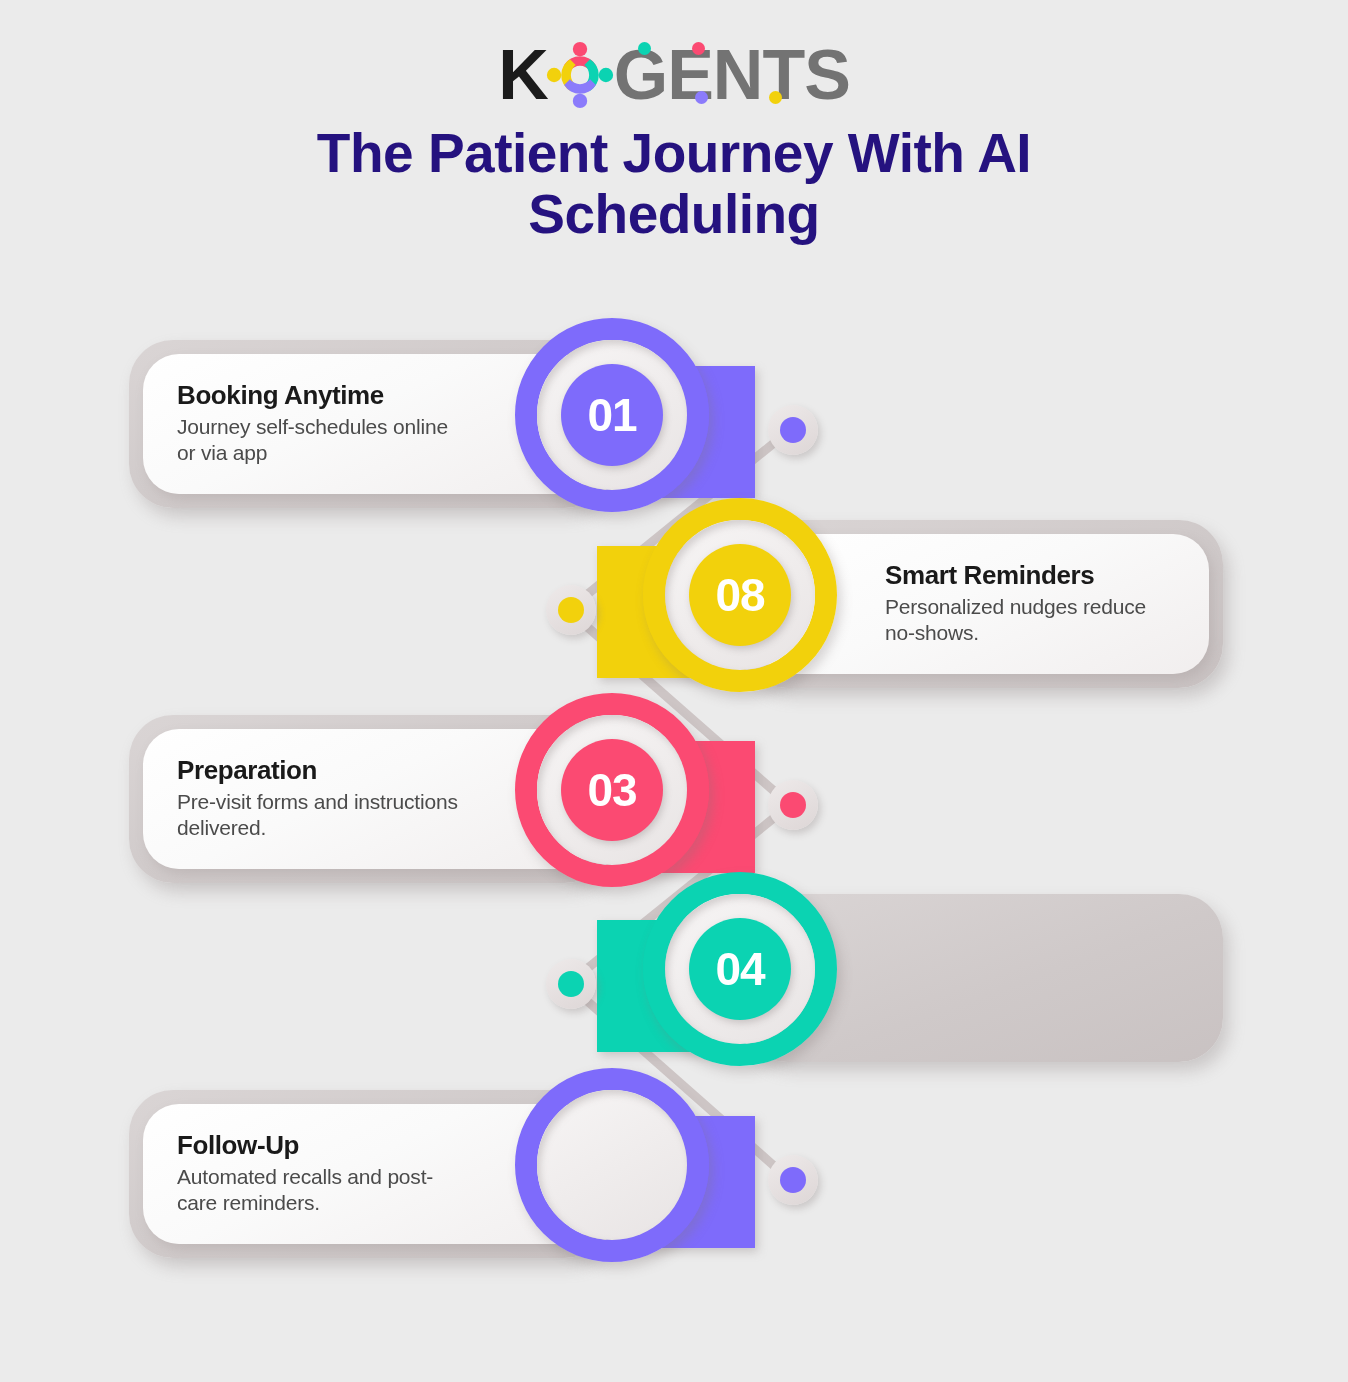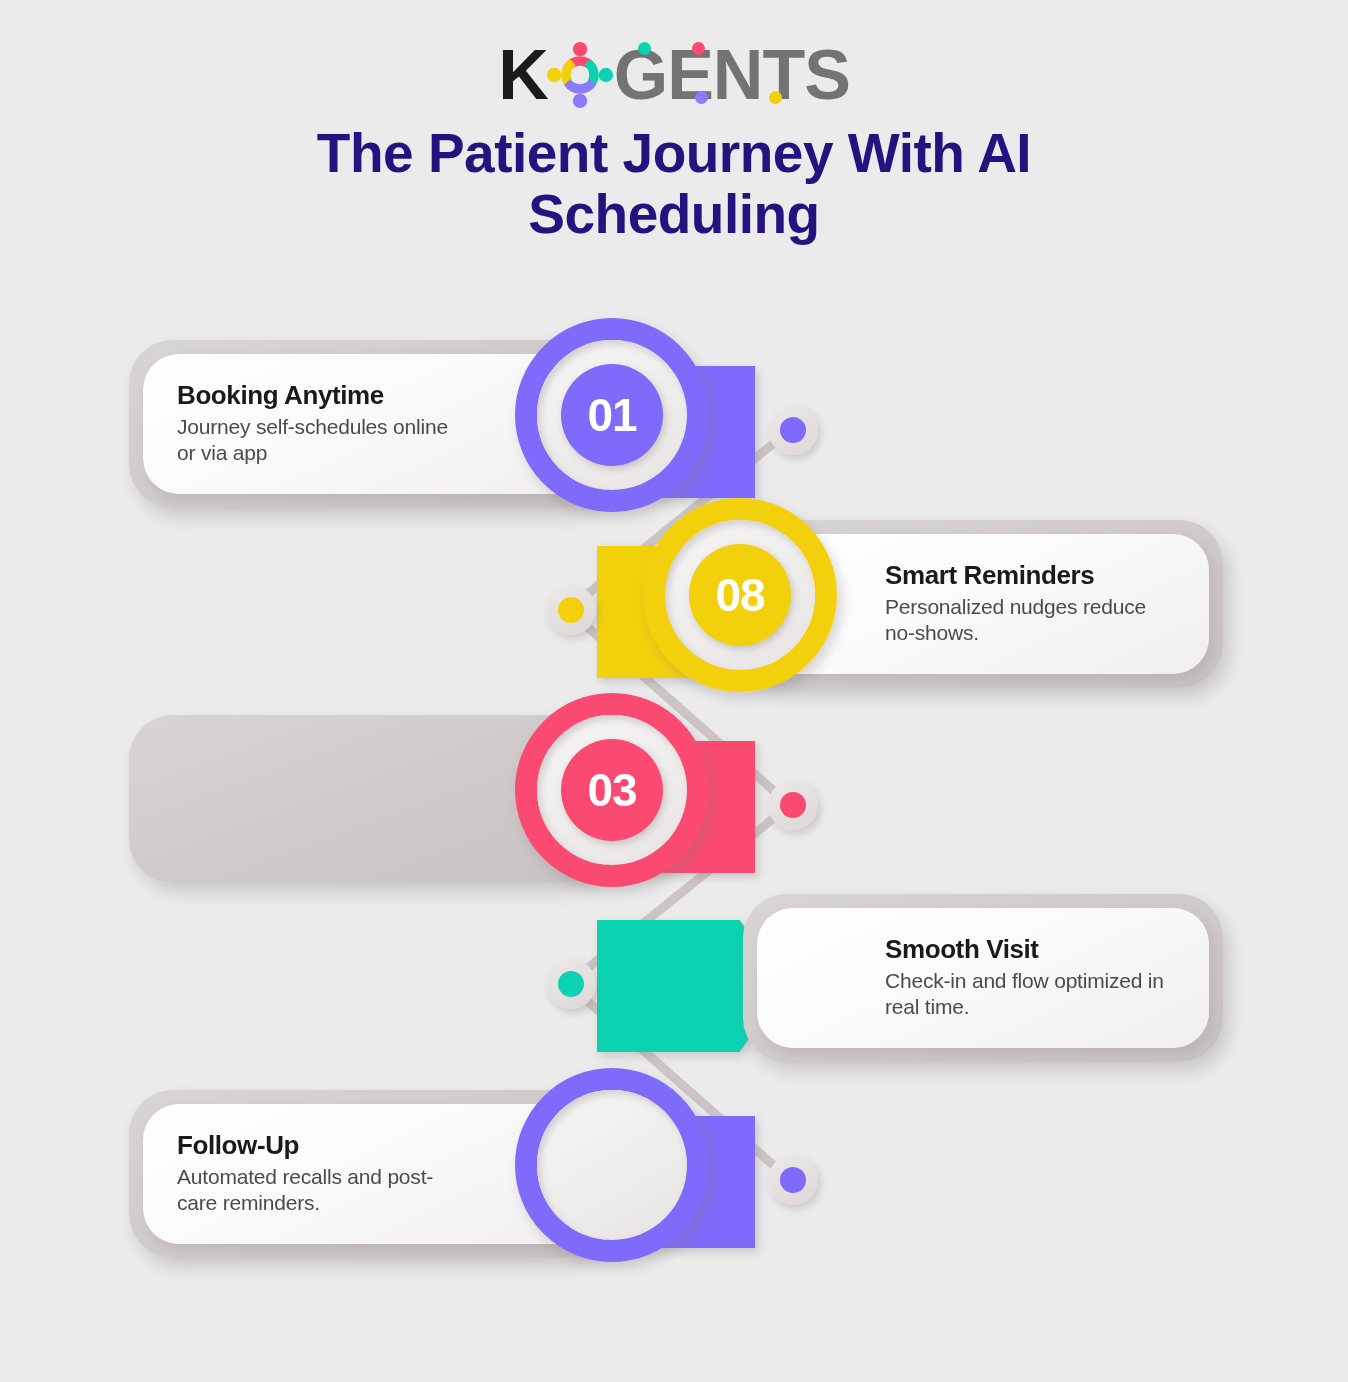--- a/index.html
+++ b/index.html
@@ -244,37 +244,44 @@
           <span class="badge-num">08</span>
         </div>
       </div>
     </div>
 
     <div class="step left" style="top:693px;">
       <div class="hexagon">
         <div class="hex-inner" style="background:#fb4a72;"></div>
       </div>
       <div class="card-plate"></div>
+      <div class="card">
+        <div class="card-title">Preparation</div>
+        <div class="card-desc">Pre-visit forms and instructions delivered.</div>
+      </div>
       <div class="badge" style="--c:#fb4a72;">
         <div class="badge-ring"></div>
         <div class="badge-hole"></div>
         <div class="badge-core">
           <span class="badge-num">03</span>
         </div>
       </div>
     </div>
 
     <div class="step right" style="top:872px;">
       <div class="hexagon">
         <div class="hex-inner" style="background:#0bd3b2;"></div>
       </div>
       <div class="card-plate"></div>
-      <div class="card">
-        <div class="card-title">Smooth Visit</div>
-        <div class="card-desc">Check-in and flow optimized in real time.</div>
+      <div class="badge" style="--c:#0bd3b2;">
+        <div class="badge-ring"></div>
+        <div class="badge-hole"></div>
+        <div class="badge-core">
+          <span class="badge-num">04</span>
+        </div>
       </div>
     </div>
 
     <div class="step left" style="top:1068px;">
       <div class="hexagon">
         <div class="hex-inner" style="background:#7e6bfb;"></div>
       </div>
       <div class="card-plate"></div>
       <div class="card">
         <div class="card-title">Follow-Up</div>

